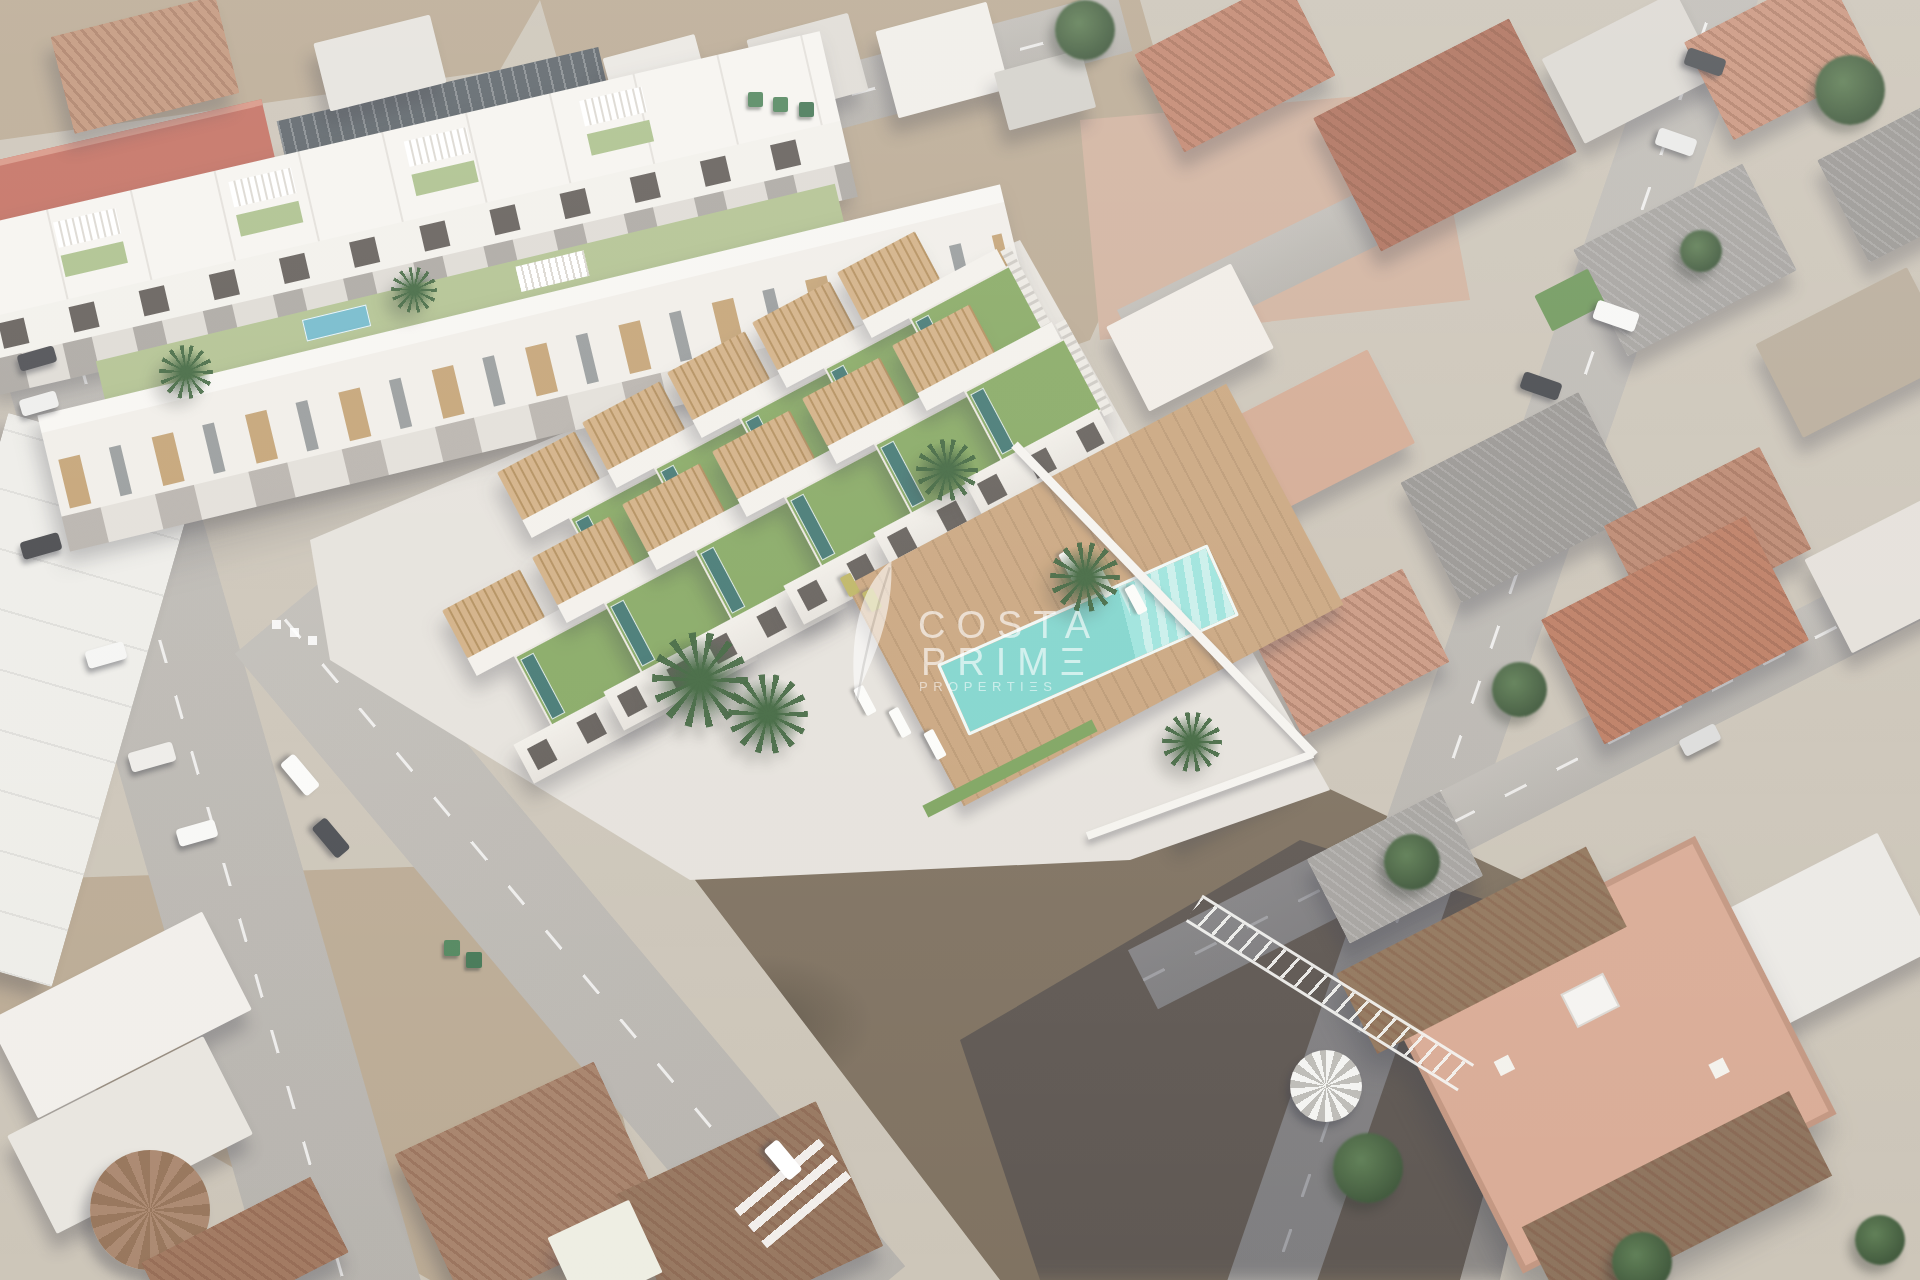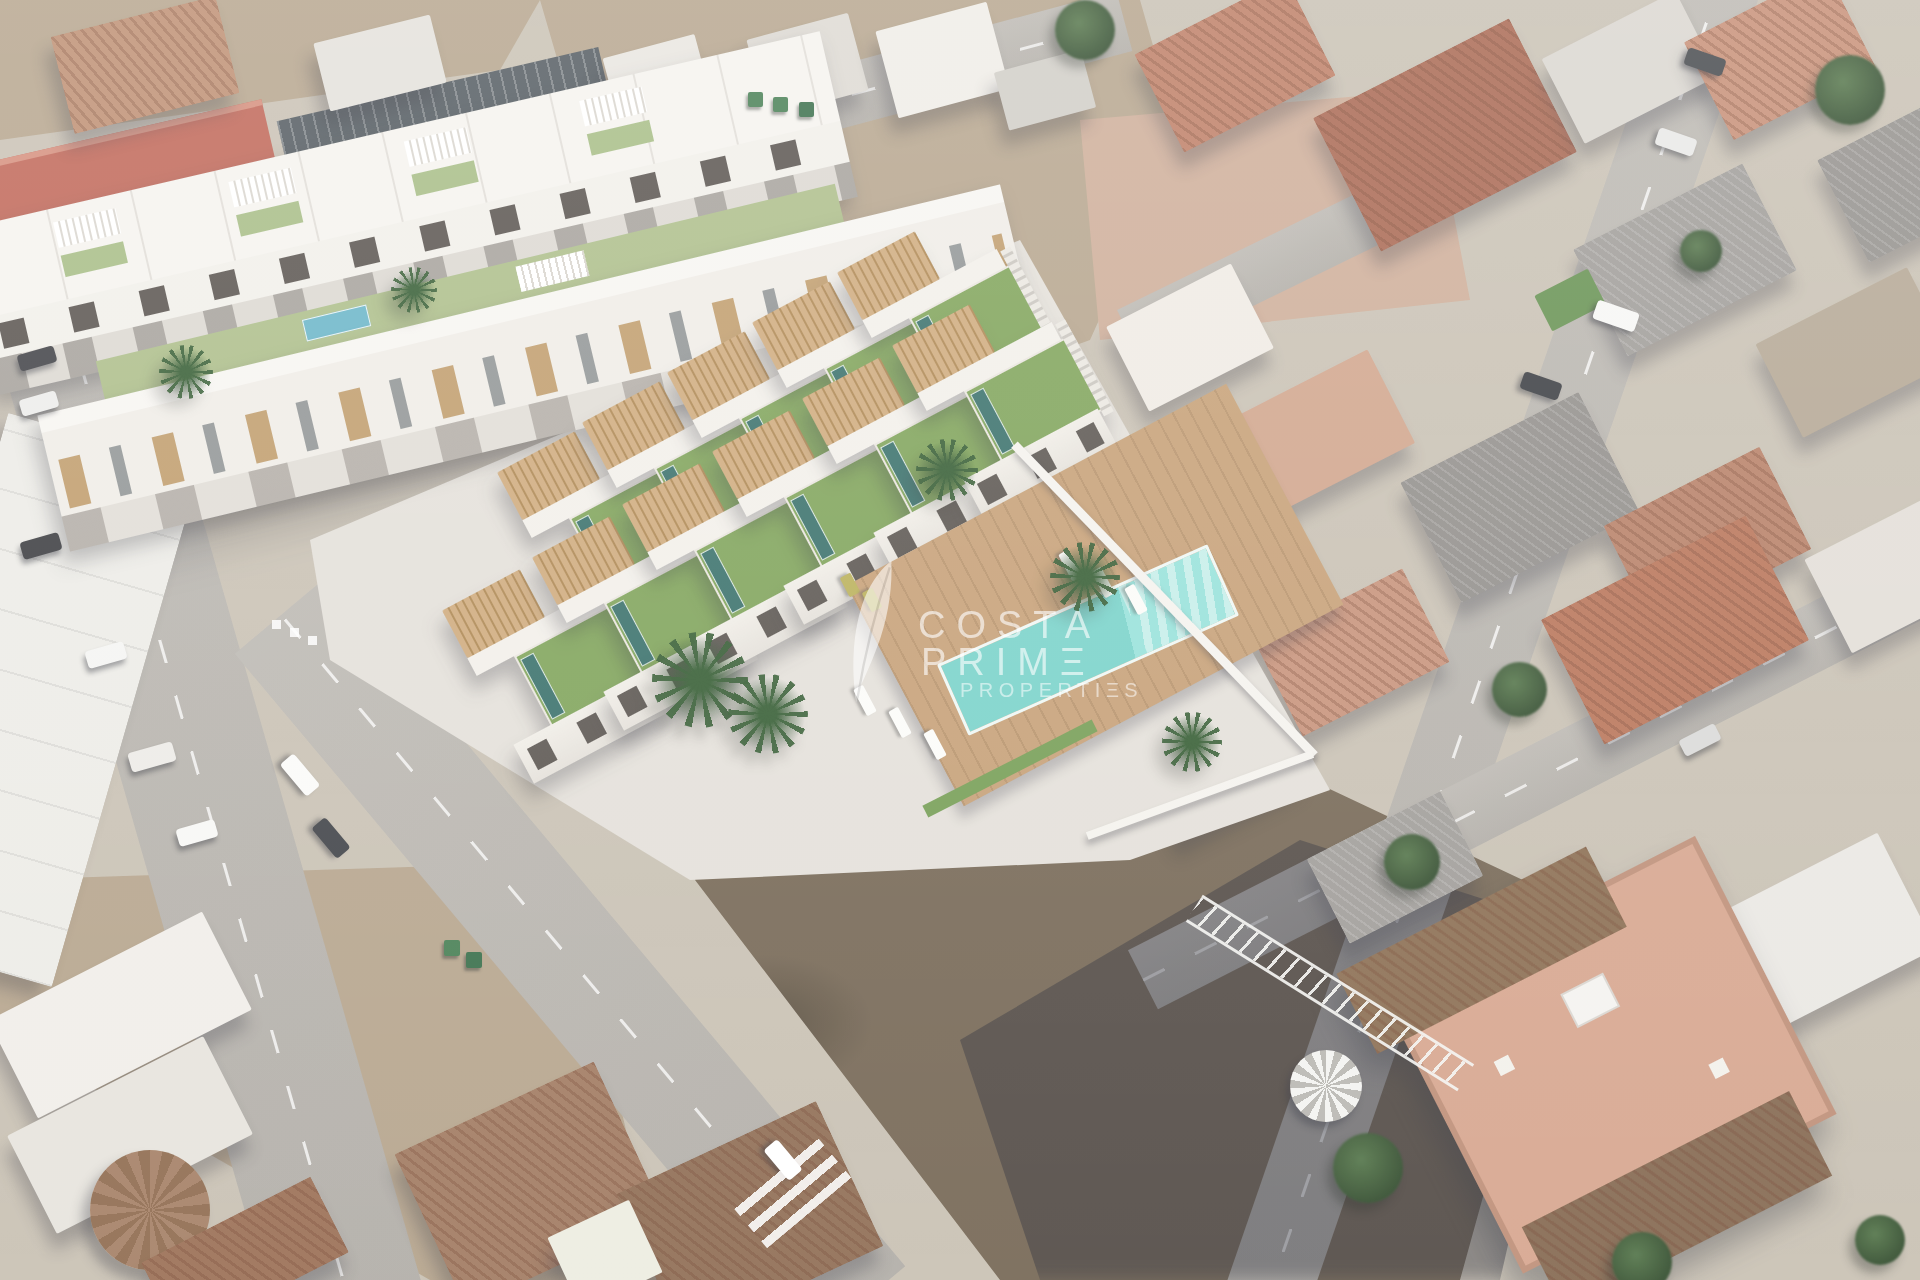--- a/index.html
+++ b/index.html
@@ -60,21 +60,21 @@
   .unit .lap{left:2px;top:4px;width:13px;height:66px;background:#2f6d66;border:1px solid #d5e4de;}
   .unit .face{left:4px;top:152px;width:152px;height:44px;background:linear-gradient(#f0ede6,#e3dfd7);}
   .unit .win{left:10px;top:10px;width:132px;height:24px;
     background:repeating-linear-gradient(90deg,rgba(60,54,49,.85) 0 22px,transparent 22px 56px);}
   .unit .stair{left:158px;top:58px;width:11px;height:104px;
     background:repeating-linear-gradient(0deg,#eae7e0 0 6px,#c8c4bc 6px 9px);}
 
   
   .wm-line{color:rgba(255,255,255,.62);font-weight:300;white-space:nowrap;}
   .wm-big{font-size:38px;letter-spacing:11px;}
-  .wm-small{font-size:20px;letter-spacing:5.5px;color:rgba(255,255,255,.55);margin-left:41px;}
+  .wm-small{font-size:13px;letter-spacing:5.5px;color:rgba(255,255,255,.55);}
 </style>
 </head>
 <body>
 
 <div class="scene">
   <div class="photo">
 
     <div class="dirt" style="left:0;top:0;width:1920px;height:1280px;clip-path:polygon(0px 0px,540px 0px,500px 70px,0px 140px);"></div>
     <div class="dirt" style="left:0;top:0;width:1920px;height:1280px;clip-path:polygon(540px 0px,1140px 0px,1180px 140px,1090px 340px,840px 430px,620px 300px,575px 120px);"></div>
     <div class="pinkdirt" style="left:0;top:0;width:1920px;height:1280px;clip-path:polygon(1080px 120px,1430px 90px,1470px 300px,1100px 340px);"></div>

